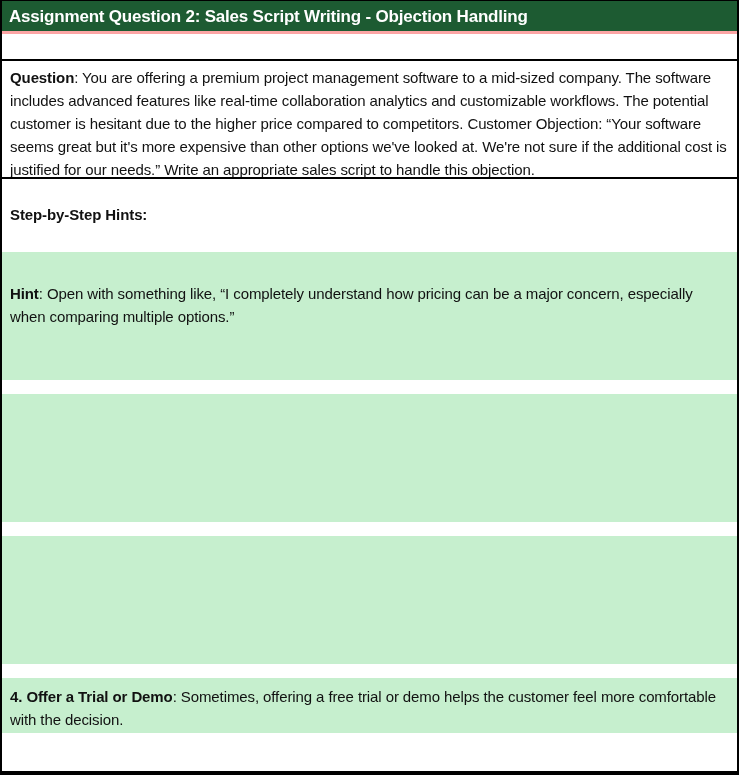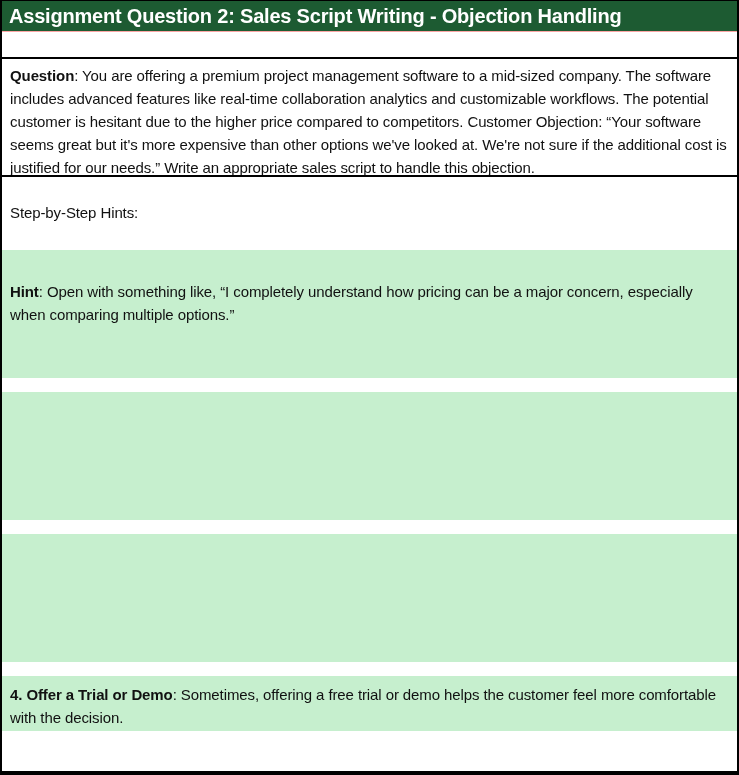--- a/index.html
+++ b/index.html
@@ -21,41 +21,41 @@
     line-height: 23px;
   }
   .header-bar {
     height: 30px;
     background: var(--header-bg, #1d5b32);
     color: var(--header-fg, #ffffff);
     display: flex;
     align-items: center;
     padding-left: 7px;
     font-weight: bold;
-    font-size: 20px;
+    font-size: 17px;
     letter-spacing: -0.2px;
-    border-bottom: 1px solid #fca5a5;
+    border-bottom: 3px solid #fca5a5;
   }
   .gap-under-header { height: 25px; background: #ffffff; }
   .question-block {
     box-sizing: border-box;
     height: 120px;
     border-top: 2px solid #000;
     border-bottom: 2px solid #000;
     padding: 5px 8px 0 8px;
     background: #ffffff;
     overflow: hidden;
   }
   .hints-heading-area {
     box-sizing: border-box;
     height: 73px;
     padding: 24px 8px 0 8px;
     background: #ffffff;
   }
-  .hints-heading { font-weight: normal; }
+  .hints-heading { font-weight: bold; }
   .step {
     box-sizing: border-box;
     height: 128px;
     background: var(--hint-bg, #c6efce);
     padding: 7px 8px 0 8px;
     margin-bottom: 14px;
     overflow: hidden;
   }
   .step.last {
     height: 55px;

